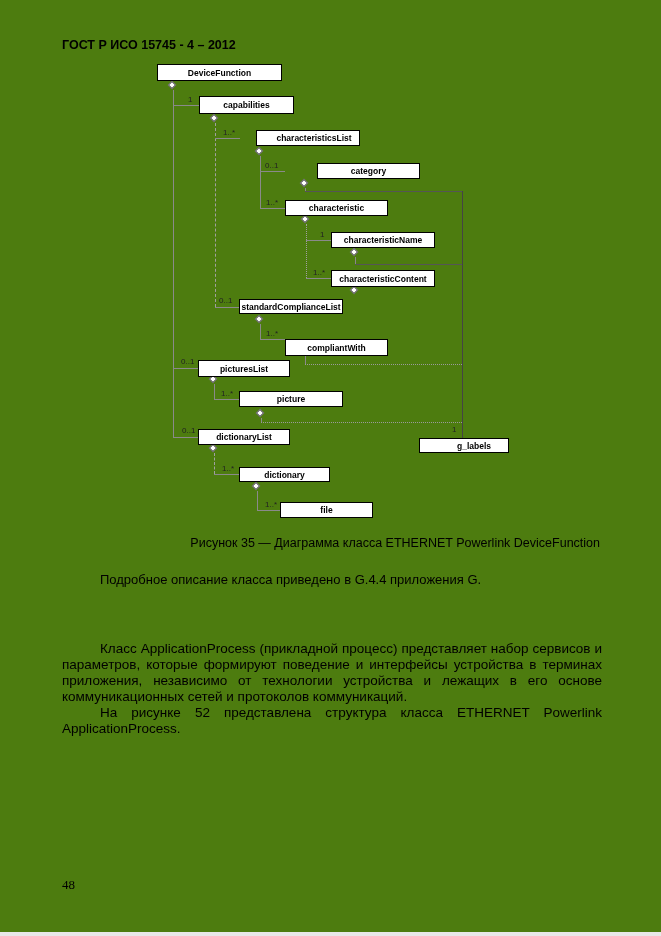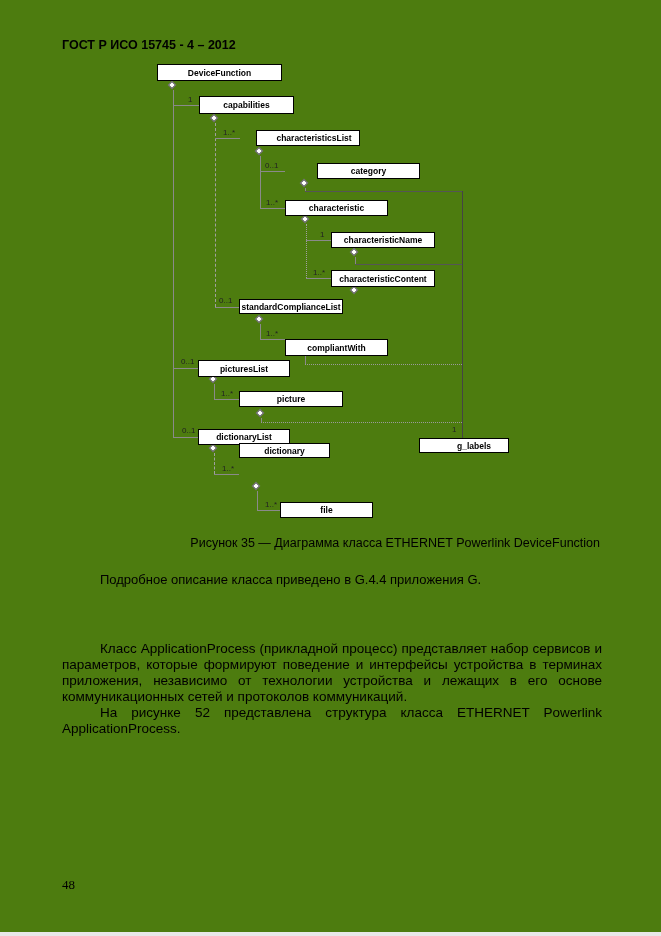--- a/index.html
+++ b/index.html
@@ -143,21 +143,21 @@
     <div class="clsbox" style="left:285px; top:163px; width:103px; height:16px;margin-left:32px;">category</div>
     <div class="clsbox" style="left:285px; top:200px; width:103px; height:16px;">characteristic</div>
     <div class="clsbox" style="left:331px; top:232px; width:104px; height:16px;">characteristicName</div>
     <div class="clsbox" style="left:331px; top:270px; width:104px; height:17px;">characteristicContent</div>
     <div class="clsbox" style="left:239px; top:299px; width:104px; height:15px;">standardComplianceList</div>
     <div class="clsbox" style="left:285px; top:328px; width:103px; height:17px;margin-top:11px;">compliantWith</div>
     <div class="clsbox" style="left:198px; top:360px; width:92px; height:17px;">picturesList</div>
     <div class="clsbox" style="left:239px; top:391px; width:104px; height:16px;">picture</div>
     <div class="clsbox" style="left:198px; top:429px; width:92px; height:16px;">dictionaryList</div>
     <div class="clsbox" style="left:419px; top:438px; width:90px; height:15px;padding-left:20px;">g_labels</div>
-    <div class="clsbox" style="left:239px; top:443px; width:91px; height:15px;">dictionary</div>
+    <div class="clsbox" style="left:239px; top:467px; width:91px; height:15px;">dictionary</div>
     <div class="clsbox" style="left:280px; top:502px; width:93px; height:16px;">file</div>
   </div>
 
   <div class="caption">Рисунок 35 — Диаграмма класса ETHERNET Powerlink DeviceFunction</div>
 
   <div class="para-intro">Подробное описание класса приведено в G.4.4 приложения G.</div>
 
 
   <div class="body-block">
     <p>Класс ApplicationProcess (прикладной процесс) представляет набор сервисов и параметров, которые формируют поведение и интерфейсы устройства в терминах приложения, независимо от технологии устройства и лежащих в его основе коммуникационных сетей и протоколов коммуникаций.</p>

